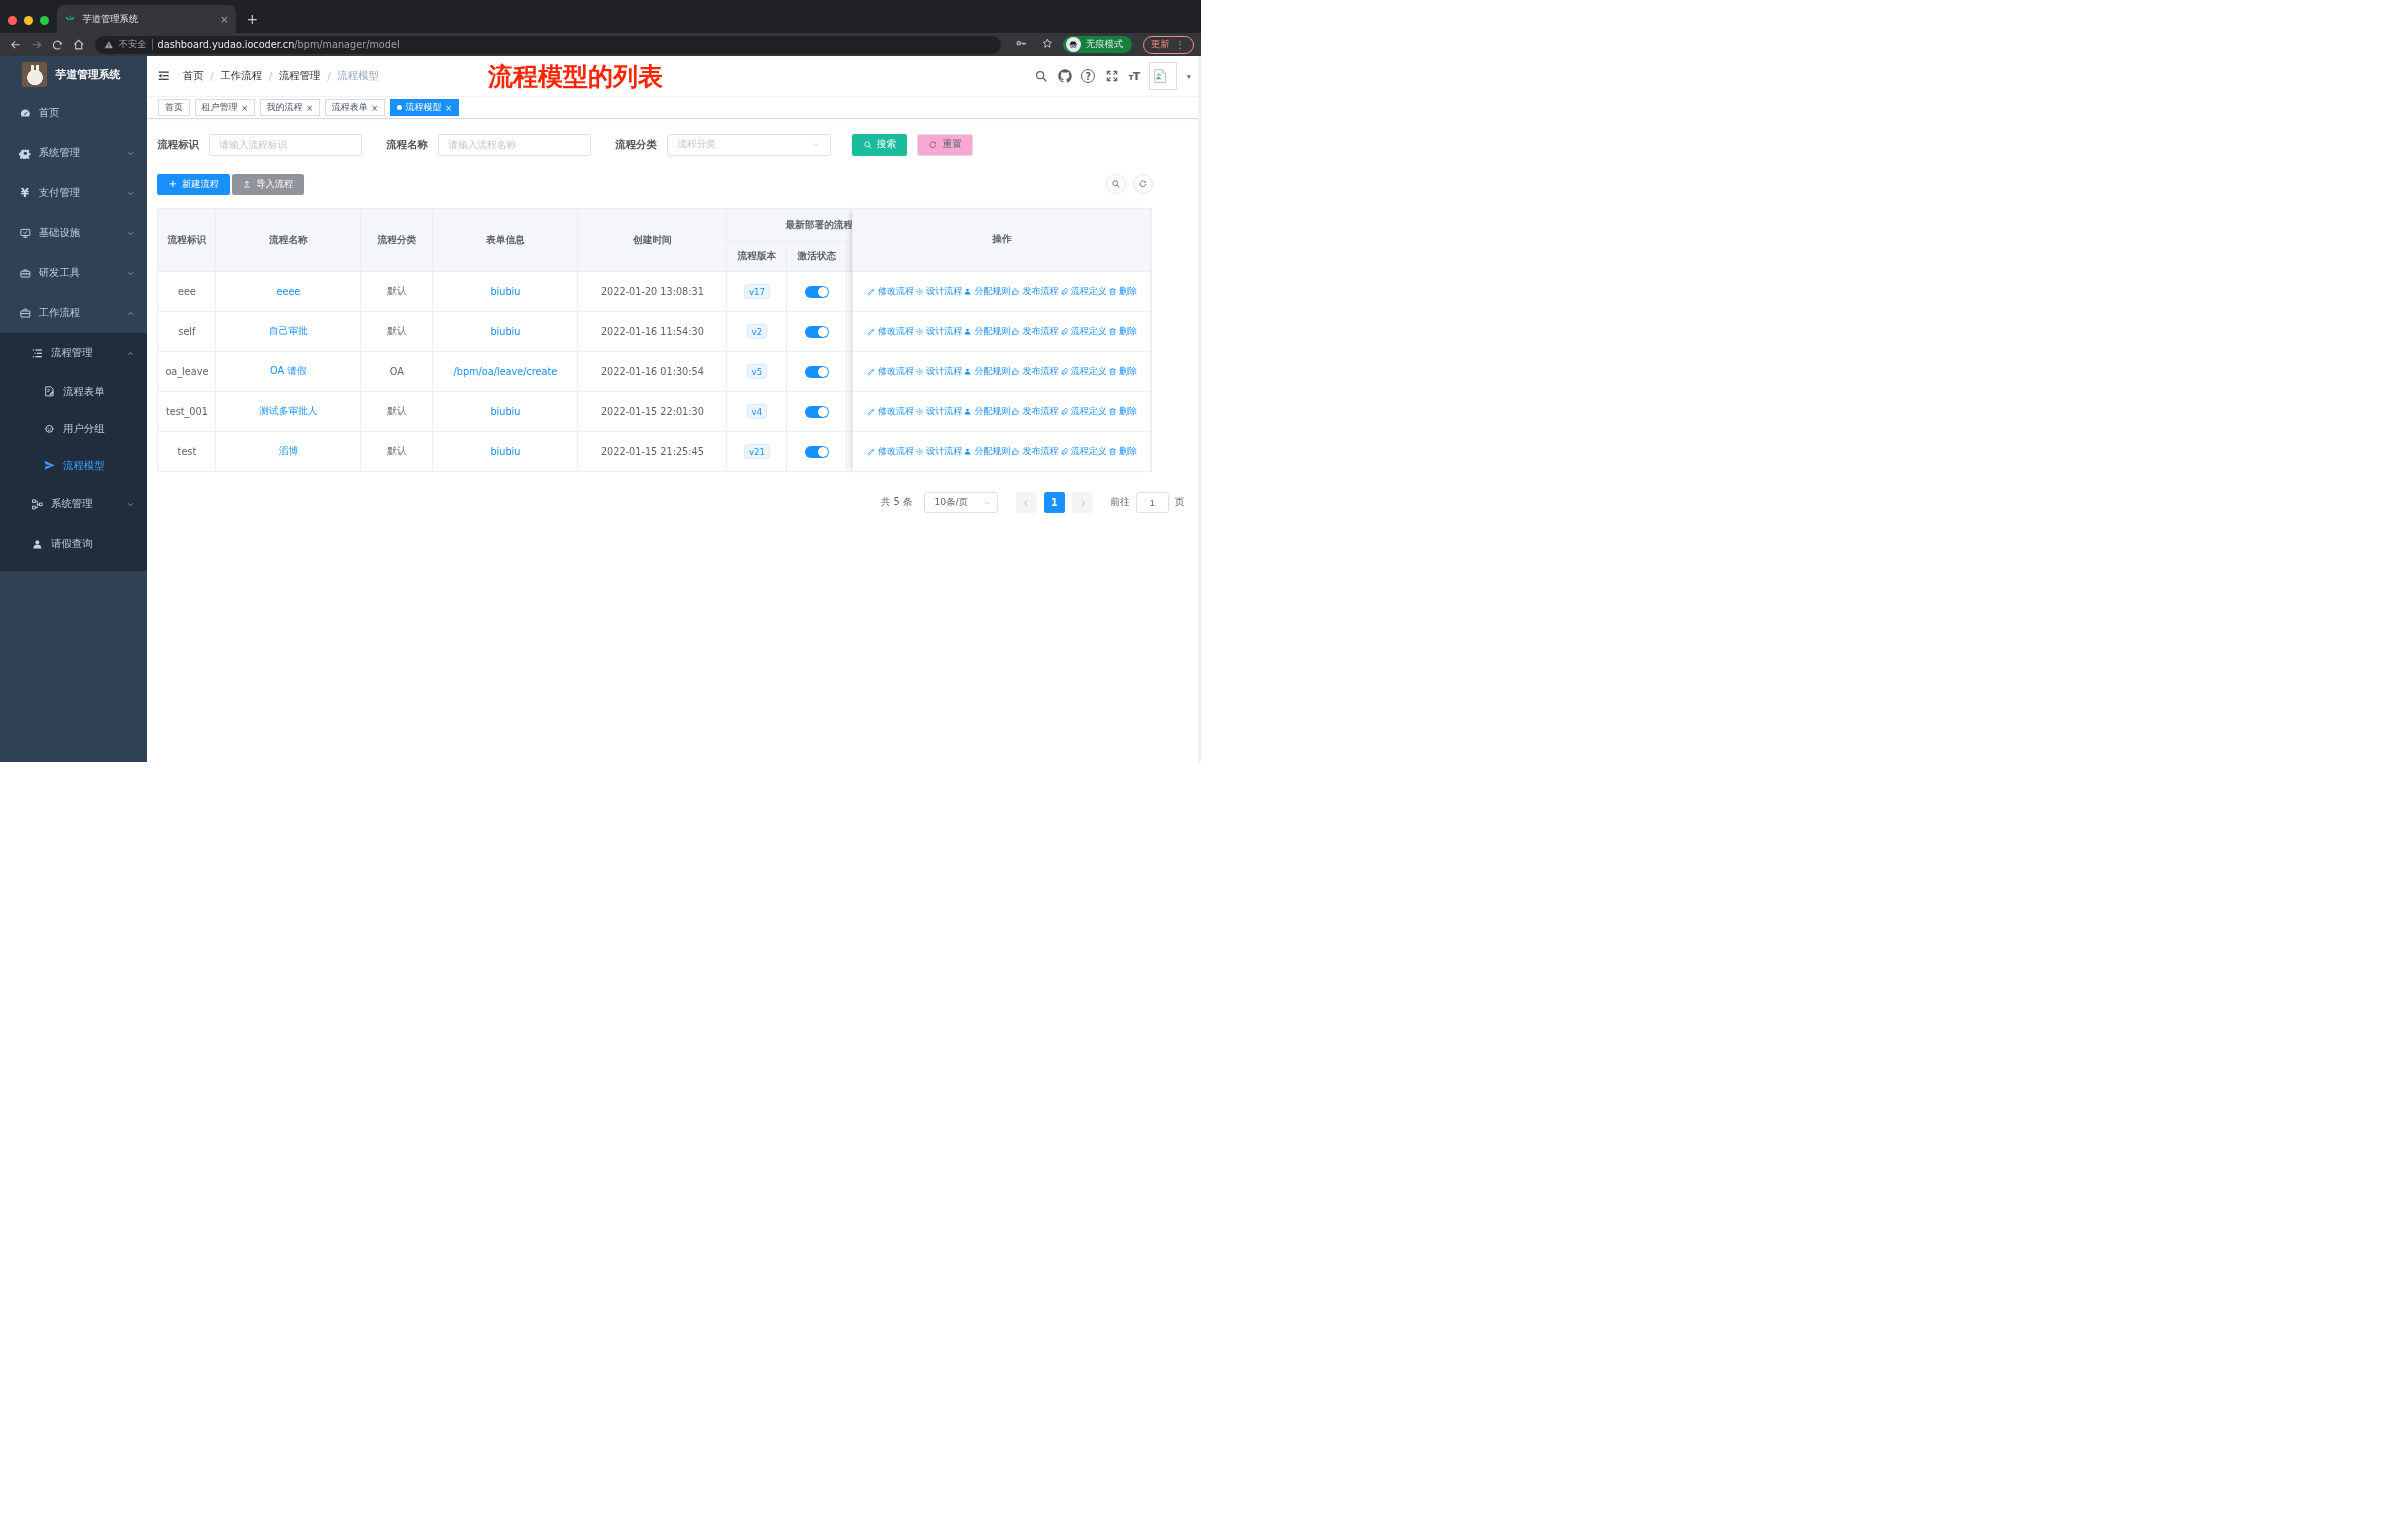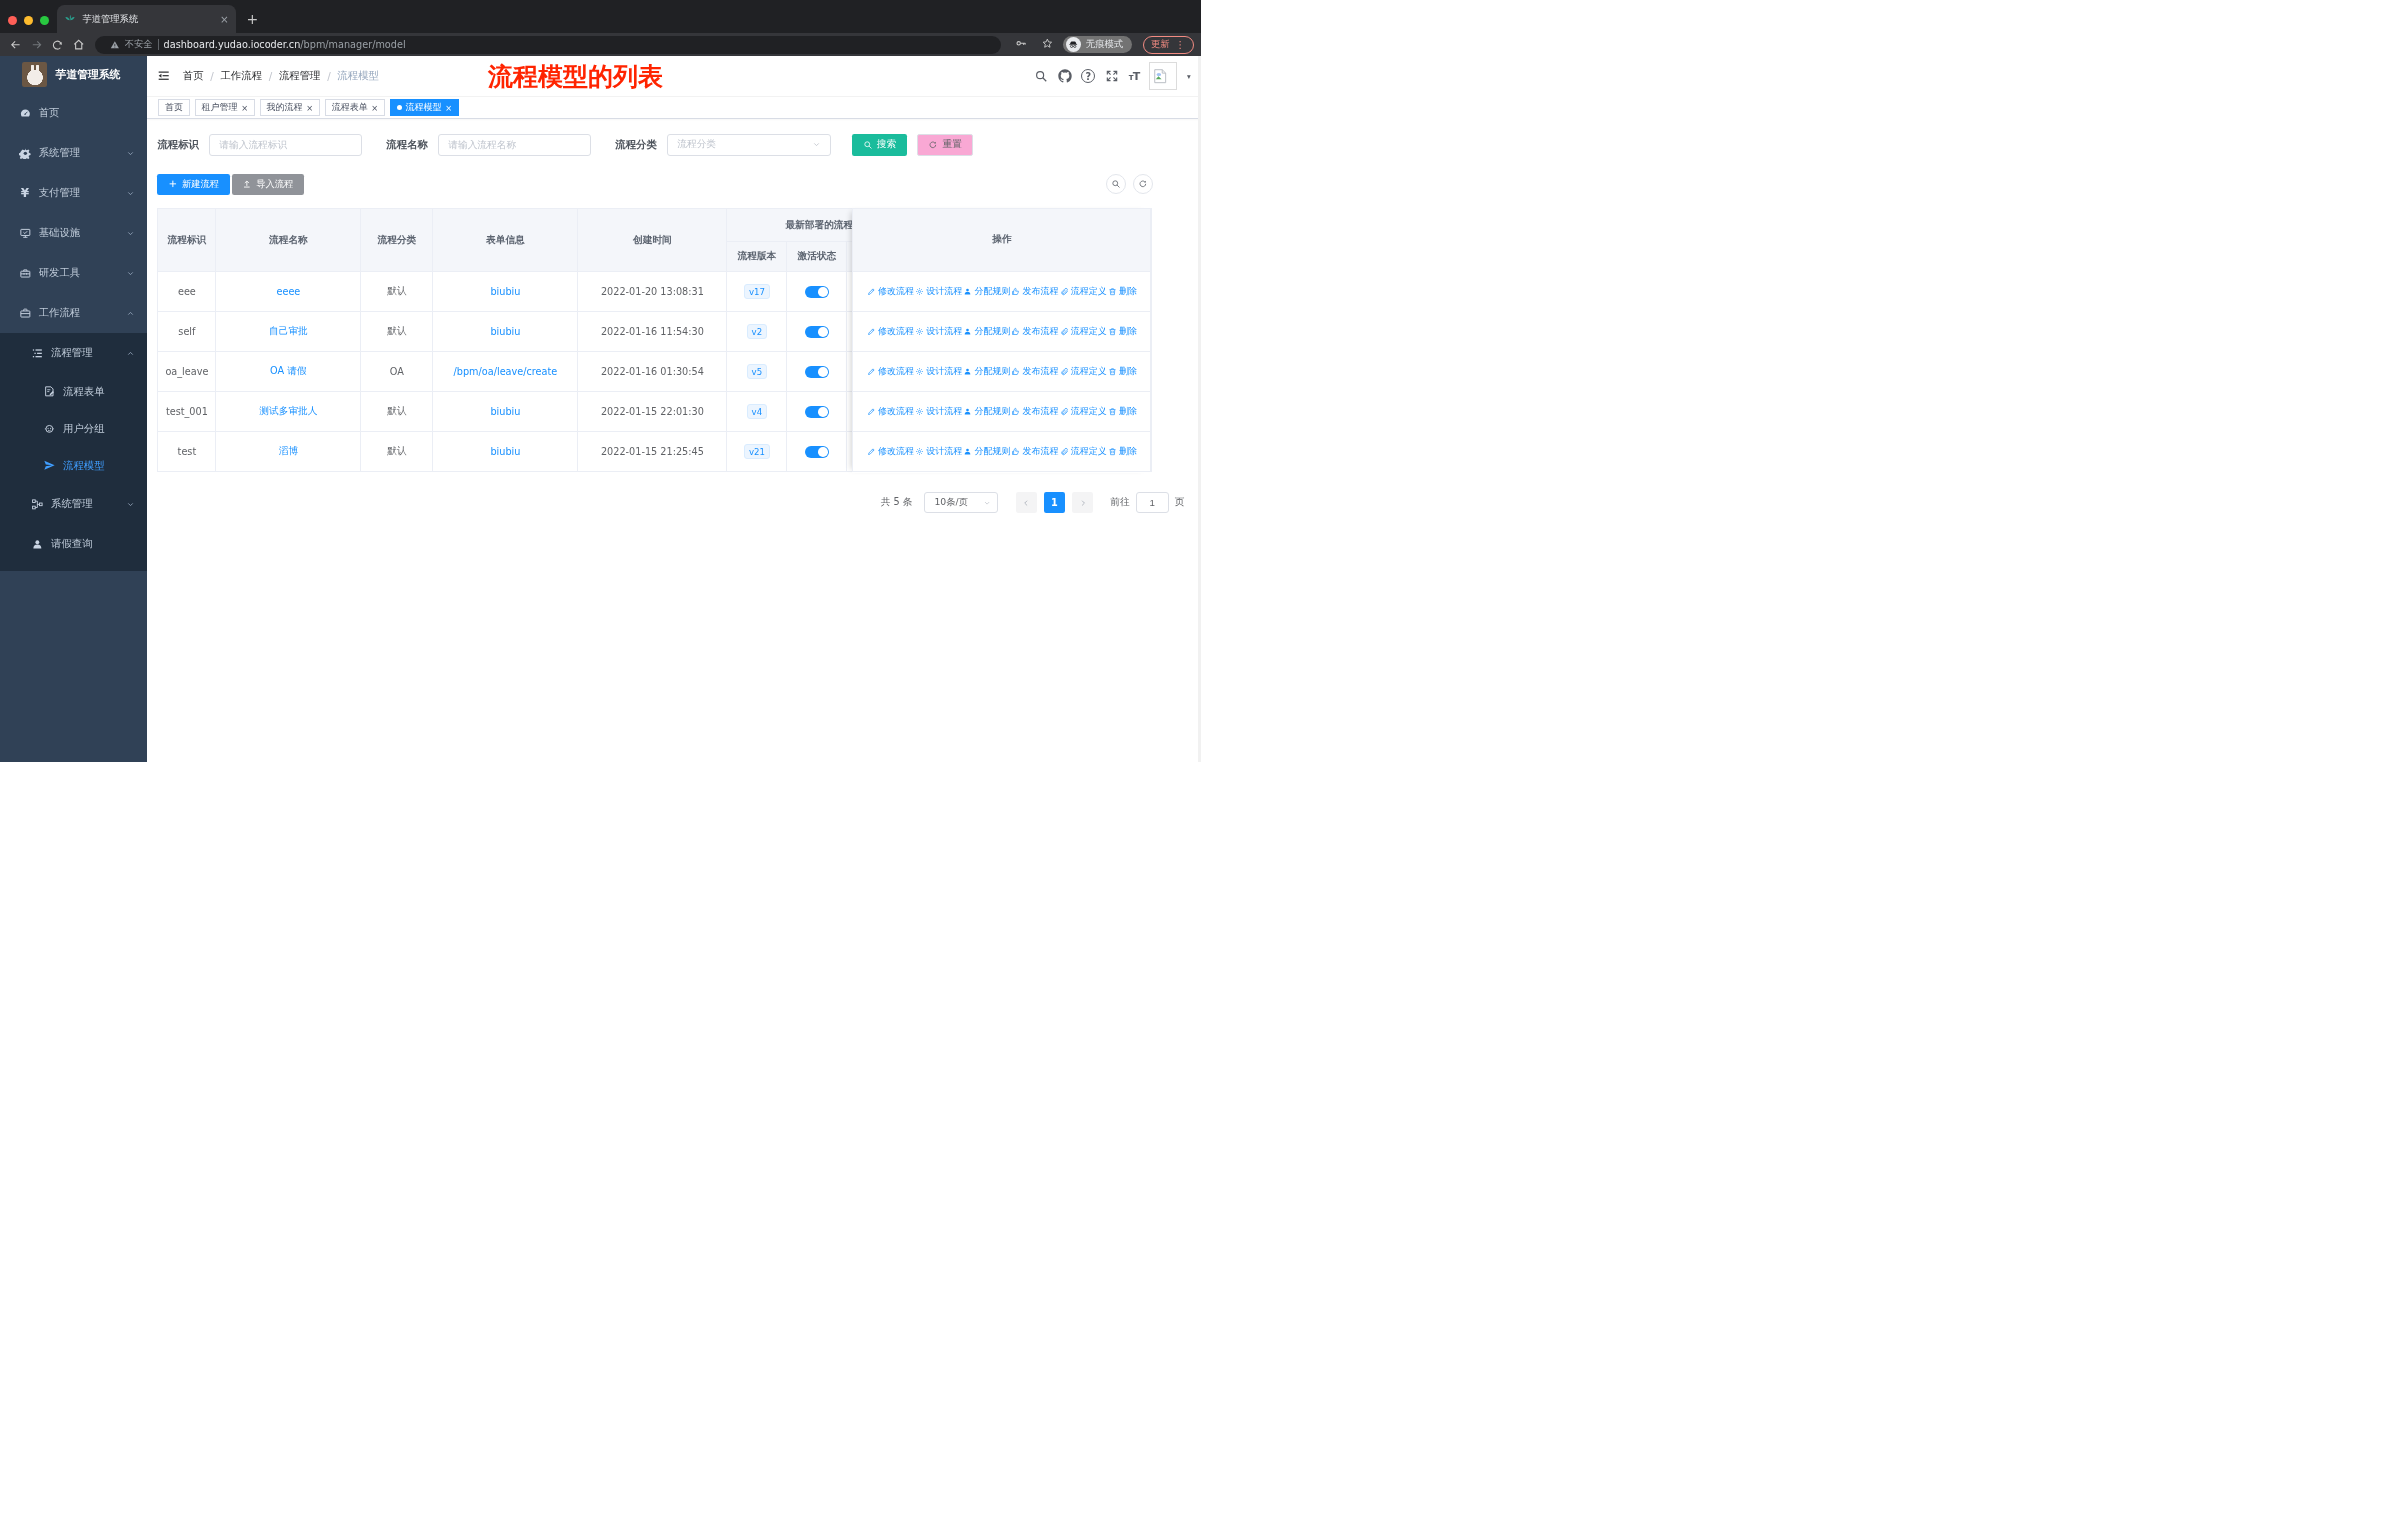--- a/index.html
+++ b/index.html
@@ -11,27 +11,27 @@
   .tabstrip { position:absolute; left:0; top:0; width:100%; height:33px; background:#202124; display:flex; align-items:flex-end; }
   .lights { position:absolute; left:8.2px; top:15.6px; display:flex; gap:6.7px; }
   .light { width:9px; height:9px; border-radius:50%; }
   .tab { position:relative; margin-left:57px; width:179px; height:28px; background:#35363a; border-radius:7.4px 7.4px 0 0; display:flex; align-items:center; padding:0 7.4px; gap:6px; }
   .tab-title { color:#e8eaed; font-size:9.3px; flex:1; white-space:nowrap; overflow:hidden; }
   .tab-close { color:#9aa0a6; font-size:10.4px; cursor:default; }
   .newtab { color:#c7c7c7; font-size:14px; margin:0 0 6px 10.4px; }
   .toolbar { position:absolute; left:0; top:33px; width:100%; height:23px; background:#35363a; display:flex; align-items:center; padding:0 7.4px; gap:4.5px; }
   .navic { color:#c7c7c7; width:16.4px; text-align:center; flex:0 0 auto; }
   .navic svg { vertical-align:middle; }
-  .urlpill { flex:1; height:18px; background:#202124; border-radius:9px; margin:0 4.5px; display:flex; align-items:center; padding:0 15px; gap:5.2px; min-width:0; }
+  .urlpill { flex:1; height:18px; background:#202124; border-radius:9px; margin:0 4.5px; display:flex; align-items:center; padding:0 9px; gap:5.2px; min-width:0; }
   .sec { color:#9aa0a6; font-size:9.3px; display:flex; align-items:center; gap:4.5px; }
   .urlsep { width:0.7px; height:10.4px; background:#5f6368; }
   .url { font-size:9.7px; color:#e8eaed; white-space:nowrap; overflow:hidden; }
   .url .path { color:#9aa0a6; }
   .chromeic { color:#c7c7c7; margin:0 4.5px; }
-  .incog { height:17px; background:#737373; border-radius:9.7px; display:flex; align-items:center; gap:5.2px; padding:0 9px 0 3px; color:#e8eaed; font-size:9.3px; }
+  .incog { height:17px; background:#15803d; border-radius:9.7px; display:flex; align-items:center; gap:5.2px; padding:0 9px 0 3px; color:#e8eaed; font-size:9.3px; }
   .incog-badge { width:15px; height:15px; border-radius:50%; background:#e8eaed; color:#202124; display:flex; align-items:center; justify-content:center; }
   .update { height:18px; border:0.7px solid #f28b82; border-radius:9.7px; color:#f28b82; font-size:9.3px; display:flex; align-items:center; gap:6px; padding:0 7.4px; margin-left:6px; }
   .update .dots { font-size:9.7px; letter-spacing:0; }
 
   
   .app { position:absolute; left:0; top:56px; width:1201px; height:706px; background:#fff; }
   .pagebar { position:absolute; right:0; top:0; bottom:0; width:3px; background:#f1f1f1; }
 
   
   .sidebar { position:absolute; left:0; top:0; width:147px; height:100%; background:#304156; color:#bfcbd9; }

